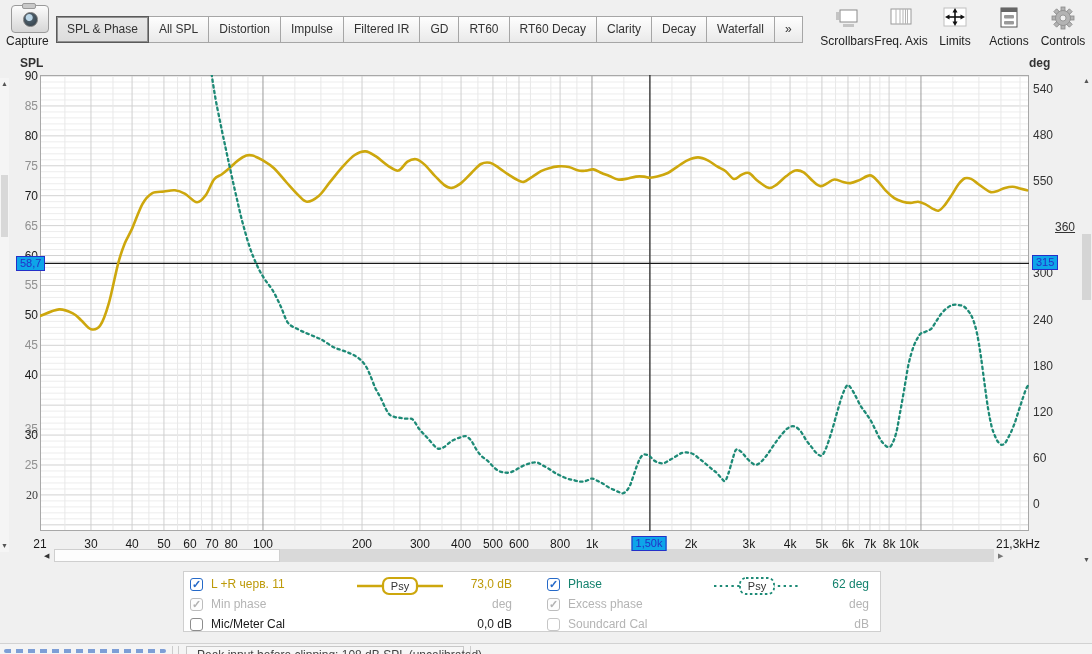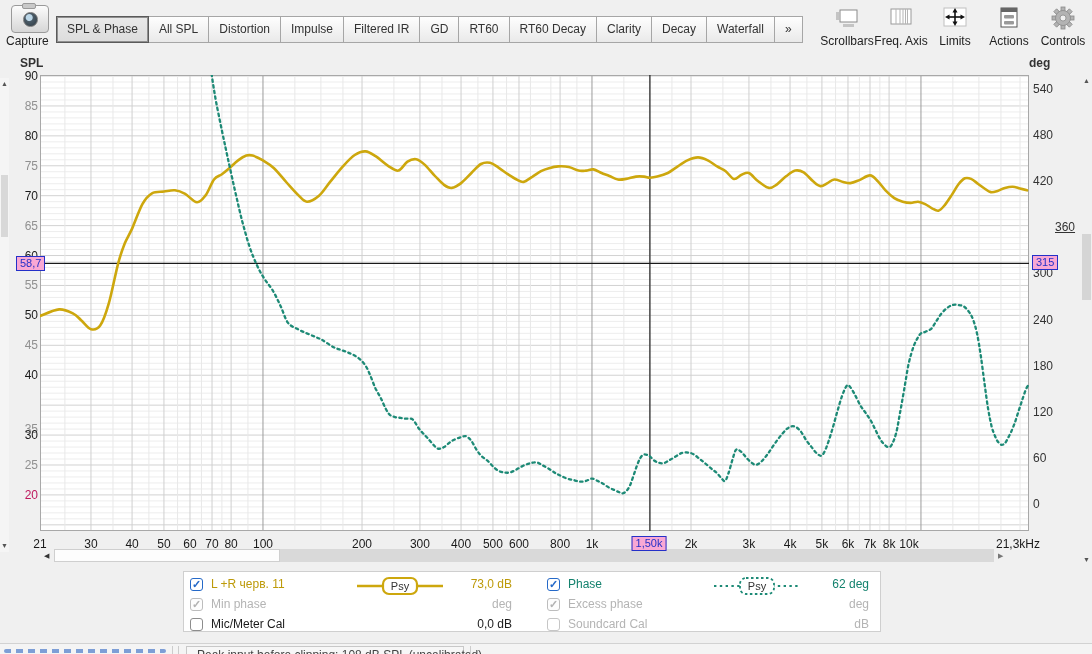--- a/index.html
+++ b/index.html
@@ -21,21 +21,21 @@
   .tab.selected{background:linear-gradient(#e9e9e9,#dcdcdc);border:1px solid #5a5a5a;box-shadow:inset 0 0 0 1px #8f8f8f;z-index:2;position:relative;}
   #tools{position:absolute;right:2px;top:3px;display:flex;}
   .tool{width:54px;text-align:center;cursor:default;}
   .tool .ticon{height:30px;display:flex;align-items:center;justify-content:center;}
   .tool .tlabel{font-size:12px;color:#222;margin-top:1px;white-space:nowrap;}
   
   .axis-title{position:absolute;font-size:12px;font-weight:bold;color:#333;}
   .ytick{position:absolute;font-size:12px;width:32px;}
   .ytick.left{text-align:right;}
   .xtick{position:absolute;font-size:12px;top:537px;transform:translateX(-50%);white-space:nowrap;color:#1a1a1a;}
-  .cursor-box{position:absolute;border:1px solid #2430c8;background:#f9a8d4;color:#2430c8;
+  .cursor-box{position:absolute;border:1px solid #2430c8;background:#0ea5e9;color:#2430c8;
        font-size:11px;padding:0px 3px;line-height:13px;z-index:5;}
   #plot{position:absolute;left:40px;top:75px;}
   
   .sb-arrow{position:absolute;font-size:7px;color:#555;line-height:7px;}
   #vsb-left{position:absolute;left:0;top:78px;width:9px;height:474px;background:#f5f5f5;}
   #vsb-left .thumb{position:absolute;left:1px;top:97px;width:7px;height:62px;background:#d8d8d8;}
   #vsb-right{position:absolute;left:1081px;top:74px;width:11px;height:492px;background:#f0f0f0;}
   #vsb-right .thumb{position:absolute;left:1px;top:160px;width:9px;height:66px;background:#d5d5d5;}
   #hsb{position:absolute;left:40px;top:549px;width:969px;height:13px;}
   #hsb .thumb{position:absolute;left:14px;top:0;width:226px;height:13px;background:#fdfdfd;border:1px solid #cfcfcf;box-sizing:border-box;}
@@ -307,26 +307,26 @@
       <div class="ytick left" style="left: 6px; top: 188.702px; color: rgb(26, 26, 26);">70</div>
       <div class="ytick left" style="left: 6px; top: 218.624px; color: rgb(144, 144, 144);">65</div>
       <div class="ytick left" style="left: 6px; top: 248.545px; color: rgb(26, 26, 26);">60</div>
       <div class="ytick left" style="left: 6px; top: 278.466px; color: rgb(144, 144, 144);">55</div>
       <div class="ytick left" style="left: 6px; top: 308.387px; color: rgb(26, 26, 26);">50</div>
       <div class="ytick left" style="left: 6px; top: 338.309px; color: rgb(144, 144, 144);">45</div>
       <div class="ytick left" style="left: 6px; top: 368.23px; color: rgb(26, 26, 26);">40</div>
       <div class="ytick left" style="left: 6px; top: 422px; color: rgb(144, 144, 144);">35</div>
       <div class="ytick left" style="left: 6px; top: 428.072px; color: rgb(26, 26, 26);">30</div>
       <div class="ytick left" style="left: 6px; top: 457.994px; color: rgb(144, 144, 144);">25</div>
-      <div class="ytick left" style="left: 6px; top: 487.915px; color: #be185d;">20</div>
+      <div class="ytick left" style="left: 6px; top: 487.915px; color: #404040; font-family: Liberation Serif, serif;">20</div>
     </div>
   <div id="yticks-right">
       <div class="ytick" style="left: 1033px; top: 82.0603px; color: rgb(51, 51, 51);">540</div>
       <div class="ytick" style="left: 1033px; top: 128.16px; color: rgb(51, 51, 51);">480</div>
-      <div class="ytick" style="left: 1033px; top: 174.259px; color: rgb(51, 51, 51);">420</div>
+      <div class="ytick" style="left: 1033px; top: 174.259px; color: rgb(51, 51, 51);">550</div>
       <div class="ytick" style="left: 1055px; top: 220.359px; color: rgb(51, 51, 51); text-decoration: underline;">360</div>
       <div class="ytick" style="left: 1033px; top: 266.458px; color: rgb(51, 51, 51);">300</div>
       <div class="ytick" style="left: 1033px; top: 312.557px; color: rgb(51, 51, 51);">240</div>
       <div class="ytick" style="left: 1033px; top: 358.657px; color: rgb(51, 51, 51);">180</div>
       <div class="ytick" style="left: 1033px; top: 404.756px; color: rgb(51, 51, 51);">120</div>
       <div class="ytick" style="left: 1033px; top: 450.856px; color: rgb(51, 51, 51);">60</div>
       <div class="ytick" style="left: 1033px; top: 496.955px; color: rgb(51, 51, 51);">0</div>
     </div>
   <div id="xticks">
       <div class="xtick" style="left: 40px;">21</div>

